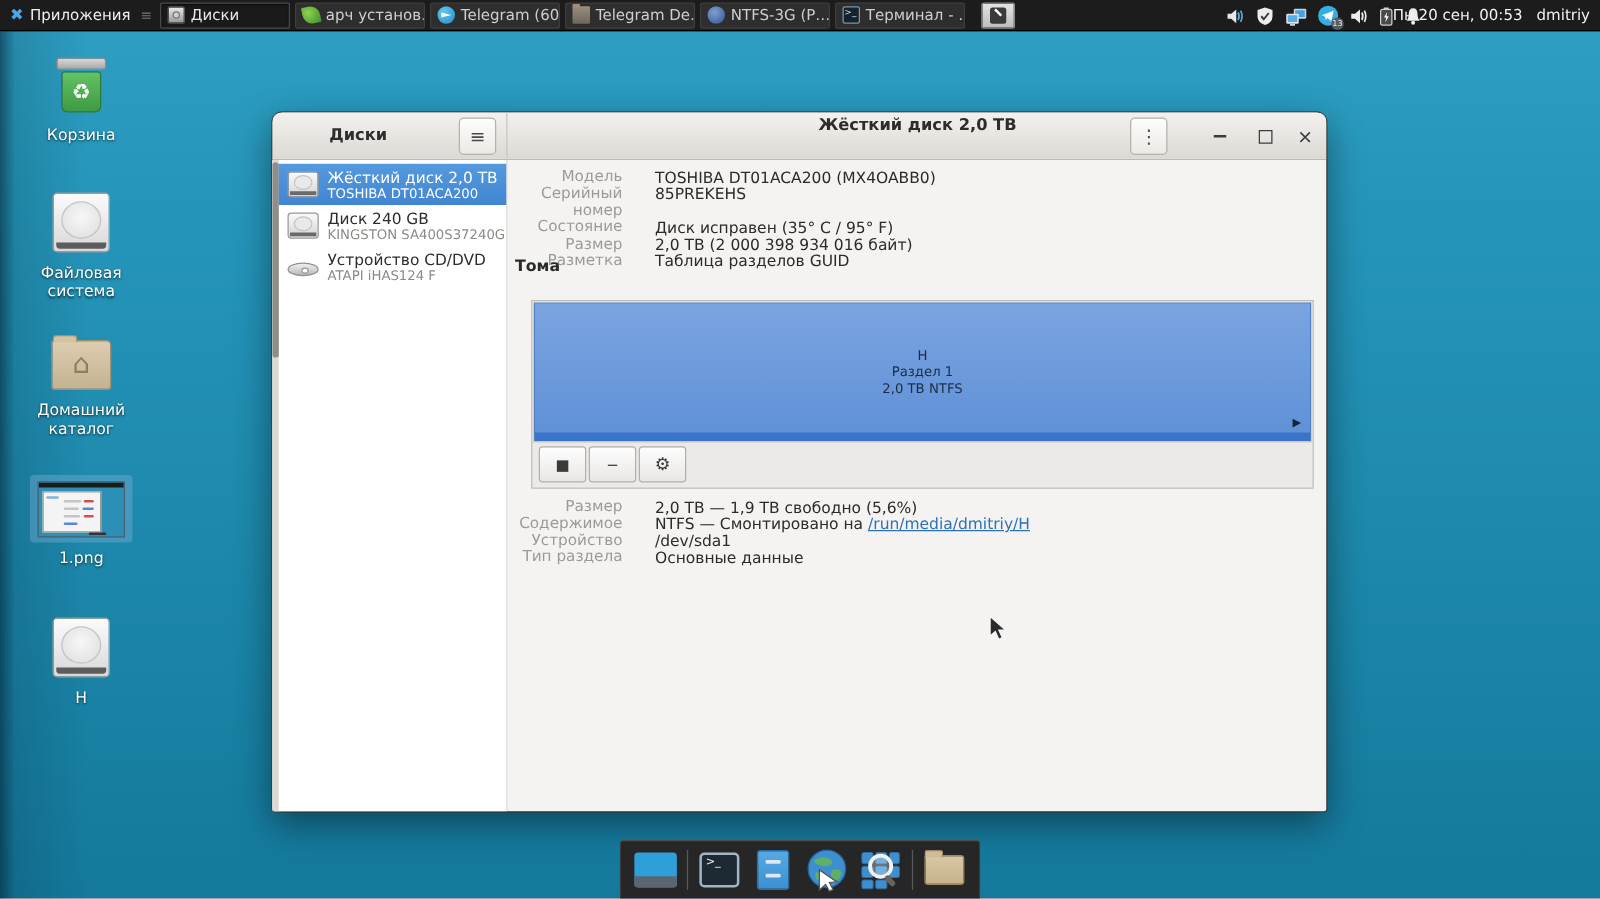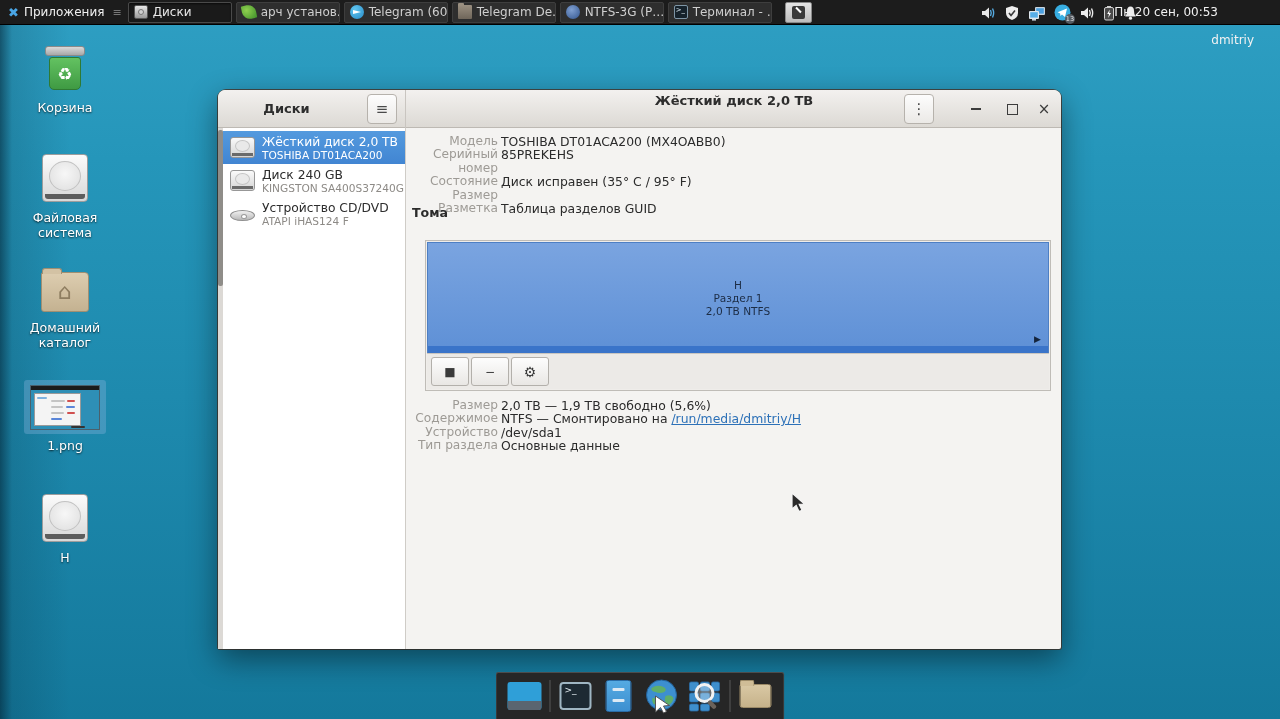--- a/index.html
+++ b/index.html
@@ -34,21 +34,21 @@
   .shot-btn { position:absolute; left:785px; top:2px; width:27px; height:21px;
     background:linear-gradient(#e4e4e4,#bdbdbd); border:1px solid #8a8a8a; border-radius:2px;
     display:flex; align-items:center; justify-content:center; }
   .shot-ic { width:13px; height:13px; background:#3a3a3a; border-radius:2px; position:relative; }
   .shot-ic::after { content:""; position:absolute; left:3px; top:3px; width:7px; height:2px; background:#fff; transform:rotate(45deg); }
   .tray { position:absolute; right:142px; top:0; height:25px; display:flex; align-items:center; gap:8px; }
   .tray svg { display:block; }
   .tg-badge { position:absolute; right:-4px; bottom:-3px; width:10px; height:10px; border-radius:50%;
     background:#555c63; color:#e6e6e6; font-size:6.5px; line-height:10px; text-align:center; }
   .clock { position:absolute; right:62px; top:0; height:25px; line-height:25px; color:#f2f2f2; }
-  .user { position:absolute; right:26px; top:0; height:25px; line-height:25px; color:#f2f2f2;margin-top:28px; }
+  .user { position:absolute; right:8px; top:0; height:25px; line-height:25px; color:#f2f2f2; }
 
   
   .desk { position:absolute; width:96px; left:17px; text-align:center; }
   .desk .ibox { display:inline-block; position:relative; }
   .desk .lbl { margin-top:4px; color:#fff; font-size:12.5px; line-height:15px; text-shadow:0 1px 2px rgba(0,0,0,.75); }
   .trash-ic { width:46px; height:48px; position:relative; margin:0 auto; }
   .trash-lid { position:absolute; left:3px; top:2px; width:40px; height:10px; background:linear-gradient(#d9d9d9,#a8a8a8); border-radius:3px; border:1px solid #8a8a8a; }
   .trash-body { position:absolute; left:7px; top:13px; width:32px; height:33px; background:linear-gradient(#63c261,#3f9a43); border-radius:3px 3px 5px 5px; border:1px solid #2f7a33;
     color:#fff; font-size:17px; line-height:33px; text-align:center; }
   .drive-ic { width:46px; height:48px; position:relative; margin:0 auto;
@@ -94,21 +94,21 @@
   .dev-row .n2 { font-size:10.6px; color:#8d8a86; line-height:12px; }
   .dev-row.sel .n1, .dev-row.sel .n2 { color:#fff; }
   .hdd-ic { width:25px; height:21px; flex:0 0 25px; border-radius:3px; background:linear-gradient(#fafafa,#d5d5d5); border:1px solid #979797; position:relative; }
   .hdd-ic::before { content:""; position:absolute; left:4px; top:2px; right:4px; bottom:5px; border-radius:50%; background:#e9e9e9; border:1px solid #c4c4c4; }
   .hdd-ic::after { content:""; position:absolute; left:1px; right:1px; bottom:1px; height:3px; background:#6a6a6a; }
   .opt-ic { width:25px; height:11px; flex:0 0 25px; border-radius:50%; background:linear-gradient(#f0f0f0,#b9b9b9); border:1px solid #8f8f8f; position:relative; margin-top:4px; }
   .opt-ic::after { content:""; position:absolute; left:10px; top:3px; width:4px; height:3px; border-radius:50%; background:#fff; border:1px solid #999; }
 
   .content { position:absolute; left:189px; top:0; right:0; bottom:0; }
   .kv { position:absolute; left:0; right:10px; }
-  .kv .row { display:grid; grid-template-columns:91px 1fr; column-gap:3px; line-height:13.4px; }
+  .kv .row { display:grid; grid-template-columns:91px 1fr; column-gap:26px; line-height:13.4px; }
   .kv .k { text-align:right; color:#9d9a95; font-size:12.2px; }
   .kv .v { color:#2b2b2b; font-size:12.4px; white-space:nowrap; }
   .kv a { color:#2d71b8; text-decoration:underline; }
   .kv1 { top:7px; }
   .kv2 { top:271px; }
   .vol-h { position:absolute; left:5px; top:77px; font-weight:bold; font-size:12.6px; color:#2b2b2b; }
   .vol-frame { position:absolute; left:18px; top:112px; width:626px; height:151px; border:1px solid #bfbcb7; background:#efedea; }
   .vol-block { position:absolute; left:1px; right:1px; top:1px; height:112px; background:linear-gradient(#7aa4e0,#5e90d6); border:1px solid #4d7fc4;
     display:flex; flex-direction:column; align-items:center; justify-content:center; }
   .vol-block .vl { font-size:10.6px; color:#1c2c44; line-height:13px; text-align:center; }
@@ -338,20 +338,21 @@
           <div class="row">
               <span class="k">Серийный номер</span>
               <span class="v">85PREKEHS</span>
             </div>
           <div class="row">
               <span class="k">Состояние</span>
               <span class="v">Диск исправен (35° C / 95° F)</span>
             </div>
           <div class="row">
               <span class="k">Размер</span>
+              <span class="v">2,0 ТВ (2 000 398 934 016 байт)</span>
             </div>
           <div class="row">
               <span class="k">Разметка</span>
               <span class="v">Таблица разделов GUID</span>
             </div>
         </div>
 
         <div class="vol-h">Тома</div>
 
         <div class="vol-frame">

